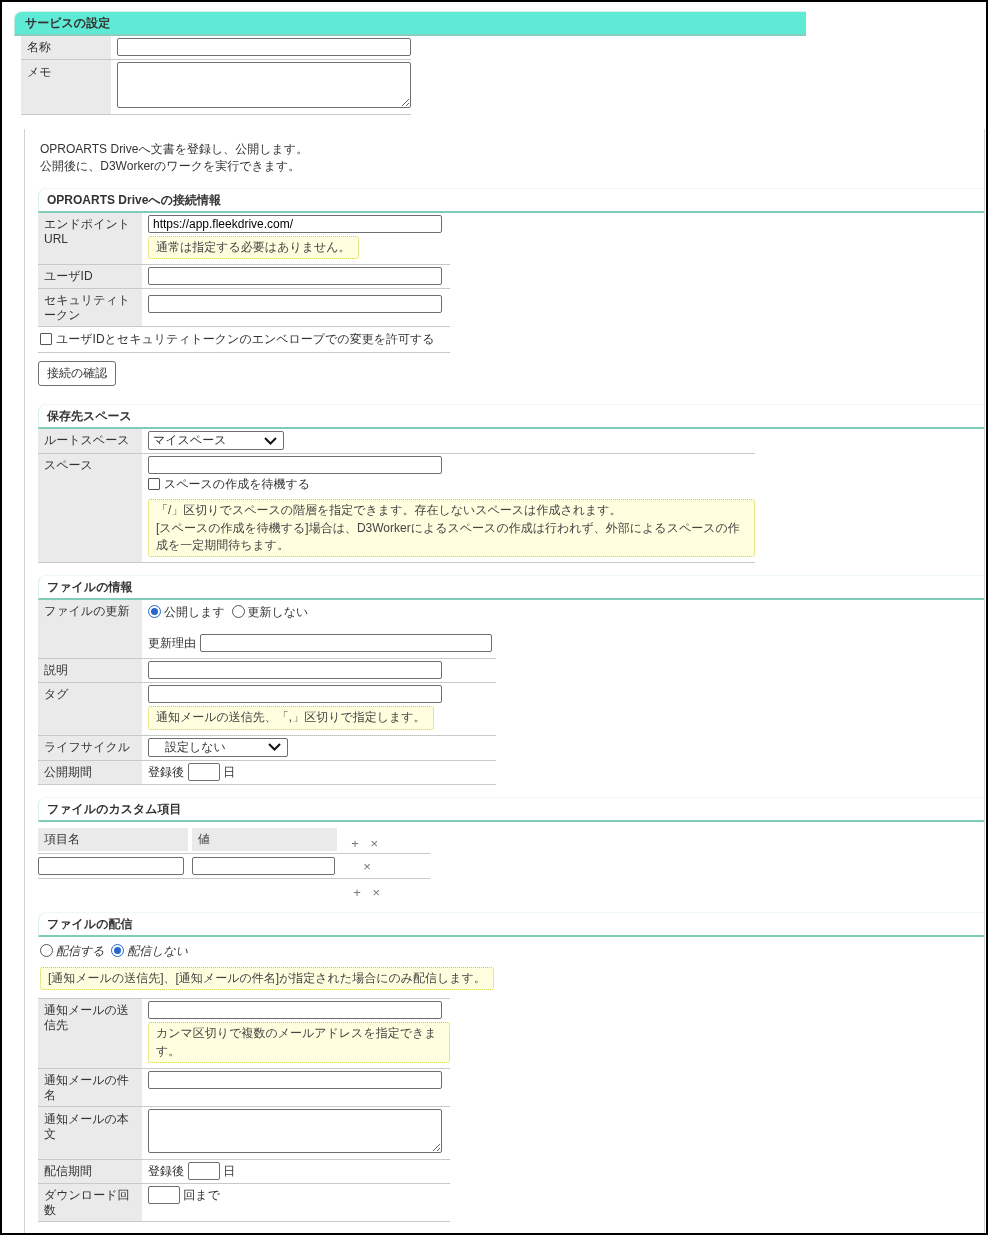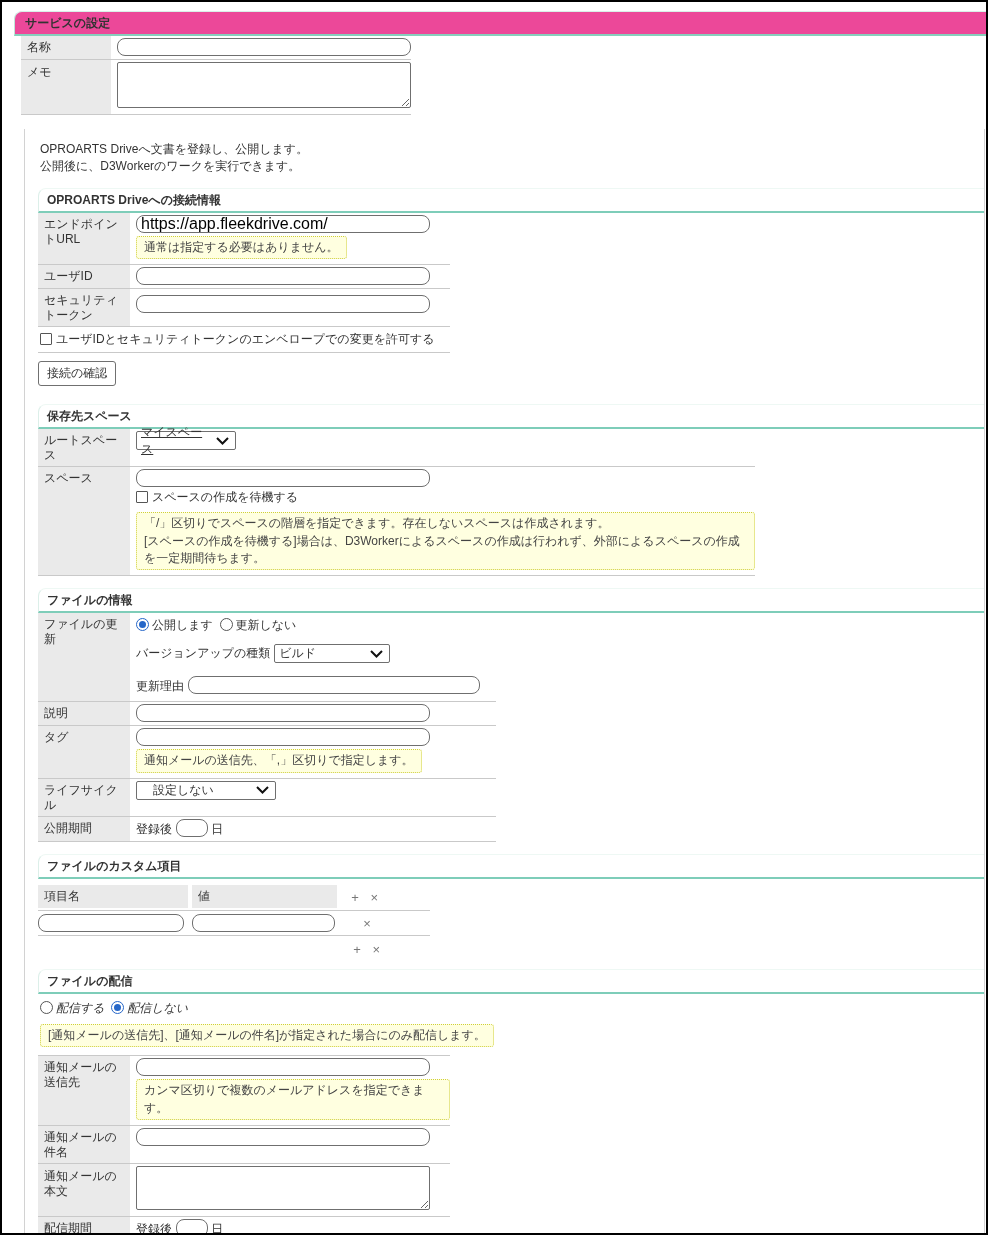--- a/index.html
+++ b/index.html
@@ -8,44 +8,44 @@
     width: 988px; height: 1235px;
     border: 2px solid #000;
     font-family: "Liberation Sans", "DejaVu Sans", sans-serif;
     font-size: 12px; color: #333;
     overflow: hidden;
   }
 
   
   .svc-section { margin: 9px 0 0 12px; }
   .svc-header {
-    background: #ec4899;
+    background: #5eead4;
     border-bottom: 2px solid #86cfbc;
     border-top-left-radius: 8px;
     border-left: 1px solid #bfe6d9;
     border-top: 1px solid #d9f0e8;
     font-weight: bold;
     padding: 3px 10px 2px 10px;
-    width: 974px;
+    width: 792px;
   }
   .svc-table { margin-left: 7px; width: 390px; }
 
   
   .frow { display: flex; border-bottom: 1px solid #c9c9c9; align-items: stretch; }
   .frow .lbl {
-    flex: none; width: 92px; background: #eaeaea;
+    flex: none; width: 104px; background: #eaeaea;
     padding: 4px 6px 3px 6px; line-height: 1.25;
   }
   .svc-table .frow .lbl { width: 90px; }
   .frow .val { flex: 1; padding: 2px 0 3px 6px; }
 
   input[type="text"] {
     height: 18px; width: 294px;
-    border: 1px solid #6f6f6f; border-radius: 8px;
-    padding: 1px 4px; font-size: 16px;
+    border: 1px solid #6f6f6f; border-radius: 2px;
+    padding: 1px 4px; font-size: 12px;
     font-family: "Liberation Sans", "DejaVu Sans", sans-serif;
   }
   textarea {
     width: 294px; height: 46px;
     border: 1px solid #6f6f6f; border-radius: 2px;
     font-size: 12px; padding: 2px 4px;
     font-family: "Liberation Sans", "DejaVu Sans", sans-serif;
   }
   input.small { width: 32px; }
 
@@ -125,21 +125,21 @@
   }
   .ctl-line { margin: 2px 0 3px 0; }
   .ctl-line + .ctl-line { margin-top: 6px; }
   .inline-lbl { margin-right: 4px; }
 
   
   .mini { margin-top: 6px; }
   .mini .hrow { display: flex; align-items: center; }
   .mini .hcell { background: #eaeaea; padding: 3px 6px; margin-right: 4px; }
   .mini .drow { display: flex; align-items: flex-start; border-bottom: 1px solid #c9c9c9; padding: 3px 0; }
-  .mini .hline { border-bottom: 1px solid #c9c9c9; }
+  .mini .hline { border-bottom: 1px solid #c9c9c9; align-items: flex-end; }
   .act {
     color: #777; font-size: 13px; display: inline-block;
     width: 16px; text-align: center; cursor: pointer;
   }
   .acts { margin-left: 6px; white-space: nowrap; padding-top: 2px; }
   .frow-tall .lbl { padding-top: 5px; }
 </style>
 </head>
 <body>
 
@@ -186,21 +186,21 @@
         <span class="cb"></span><span>ユーザIDとセキュリティトークンのエンベロープでの変更を許可する</span>
       </div>
       <button class="btn">接続の確認</button>
     </div>
 
     <div class="sec-header">保存先スペース</div>
     <div class="sec-body w-space">
       <div class="frow">
         <div class="lbl">ルートスペース</div>
         <div class="val">
-          <span class="sel" style="width:100px;text-decoration:underline;">
+          <span class="sel" style="width:136px;">
             <span>マイスペース</span>
             <span><svg width="13" height="8" viewBox="0 0 13 8">
                   <path d="M1 1 L6.5 6.5 L12 1" stroke="#111" stroke-width="2" fill="none"></path>
                 </svg></span>
           </span>
         </div>
       </div>
       <div class="frow">
         <div class="lbl">スペース</div>
         <div class="val">
@@ -217,28 +217,20 @@
     </div>
 
     <div class="sec-header">ファイルの情報</div>
     <div class="sec-body w-file">
       <div class="frow">
         <div class="lbl">ファイルの更新</div>
         <div class="val">
           <div class="ctl-line">
             <span class="radio sel-on"></span><span>公開します</span>
             &nbsp;<span class="radio"></span><span>更新しない</span>
-          </div>
-          <div class="ctl-line" style="margin-top:10px;">
-            <span class="inline-lbl">バージョンアップの種類</span><span class="sel" style="width:116px;">
-              <span>ビルド</span>
-              <span><svg width="13" height="8" viewBox="0 0 13 8">
-                    <path d="M1 1 L6.5 6.5 L12 1" stroke="#111" stroke-width="2" fill="none"></path>
-                  </svg></span>
-            </span>
           </div>
           <div class="ctl-line" style="margin-top:13px;">
             <span class="inline-lbl">更新理由</span><input type="text" style="width: 292px;">
           </div>
         </div>
       </div>
       <div class="frow">
         <div class="lbl">説明</div>
         <div class="val"><input type="text" style=""></div>
       </div>

